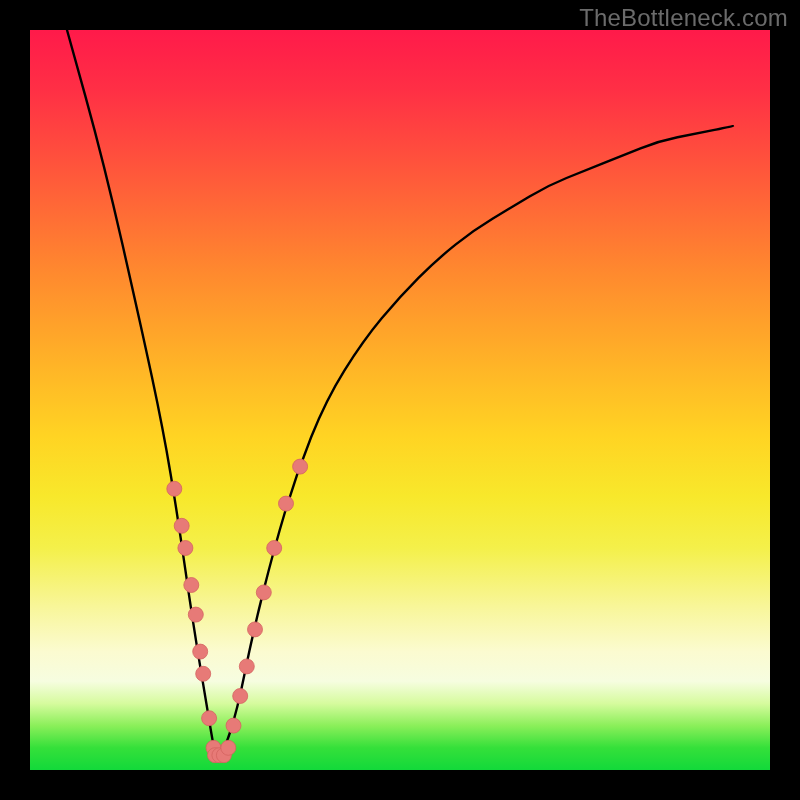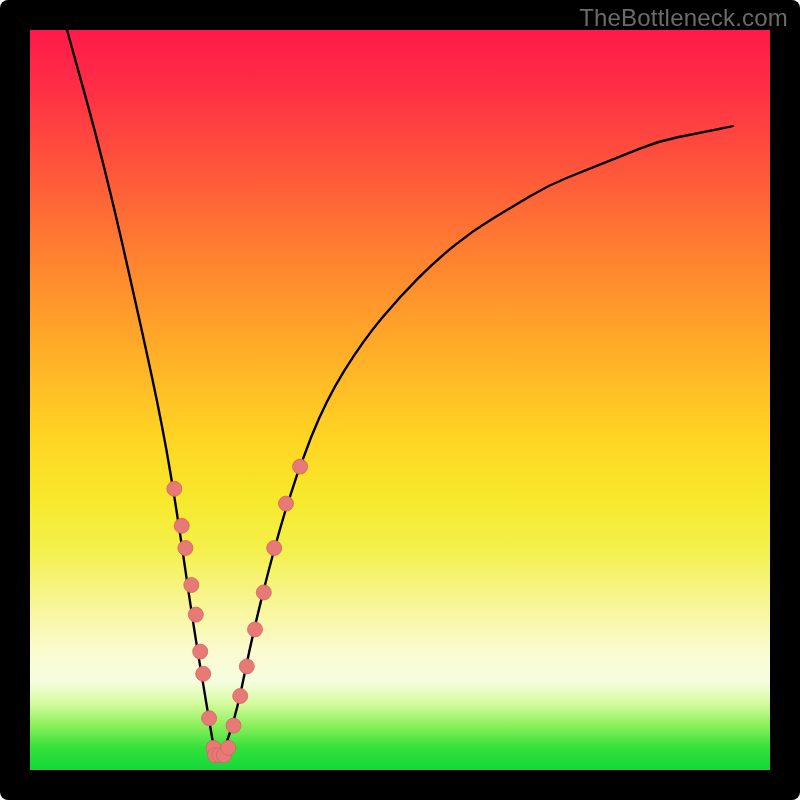--- a/index.html
+++ b/index.html
@@ -8,21 +8,20 @@
     width: 800px;
     height: 800px;
     background: #fff;
     font-family: Arial, Helvetica, sans-serif;
   }
   .stage {
     position: relative;
     width: 800px;
     height: 800px;
     background: #000;
-    border-radius: 8px;
   }
   .plot {
     position: absolute;
     left: 30px;
     top: 30px;
     width: 740px;
     height: 740px;
     background: linear-gradient(to bottom,
       #ff1a4a 0%,
       #ff2f45 8%,

